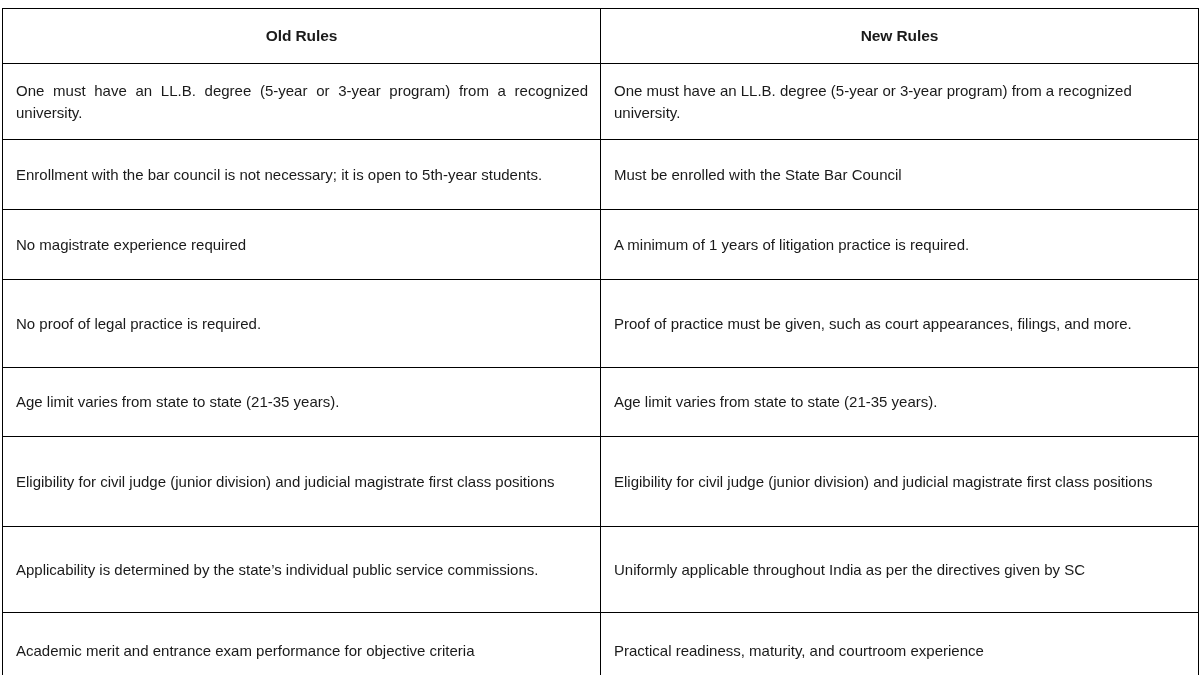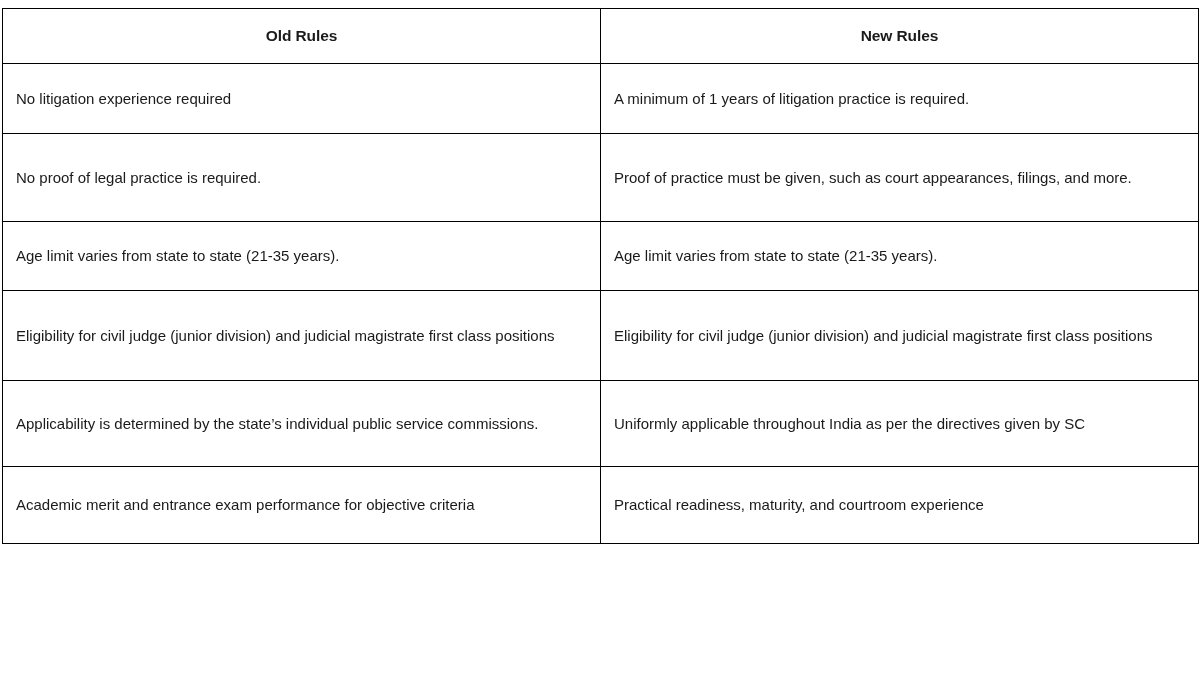--- a/index.html
+++ b/index.html
@@ -84,22 +84,30 @@
       <col class="col-old">
       <col class="col-new">
     </colgroup>
     <thead>
       <tr>
         <th>Old Rules</th>
         <th>New Rules</th>
       </tr>
     </thead>
     <tbody>
+      <tr class="row-0">
+        <td class="cell-old">One must have an LL.B. degree (5-year or 3-year program) from a recognized university.</td>
+        <td class="cell-new">One must have an LL.B. degree (5-year or 3-year program) from a recognized university.</td>
+      </tr>
+      <tr class="row-1">
+        <td class="cell-old">Enrollment with the bar council is not necessary; it is open to 5th-year students.</td>
+        <td class="cell-new">Must be enrolled with the State Bar Council</td>
+      </tr>
       <tr class="row-2">
-        <td class="cell-old">No litigation experience required</td>
+        <td class="cell-old">No magistrate experience required</td>
         <td class="cell-new">A minimum of 1 years of litigation practice is required.</td>
       </tr>
       <tr class="row-3">
         <td class="cell-old">No proof of legal practice is required.</td>
         <td class="cell-new">Proof of practice must be given, such as court appearances, filings, and more.</td>
       </tr>
       <tr class="row-4">
         <td class="cell-old">Age limit varies from state to state (21-35 years).</td>
         <td class="cell-new">Age limit varies from state to state (21-35 years).</td>
       </tr>

